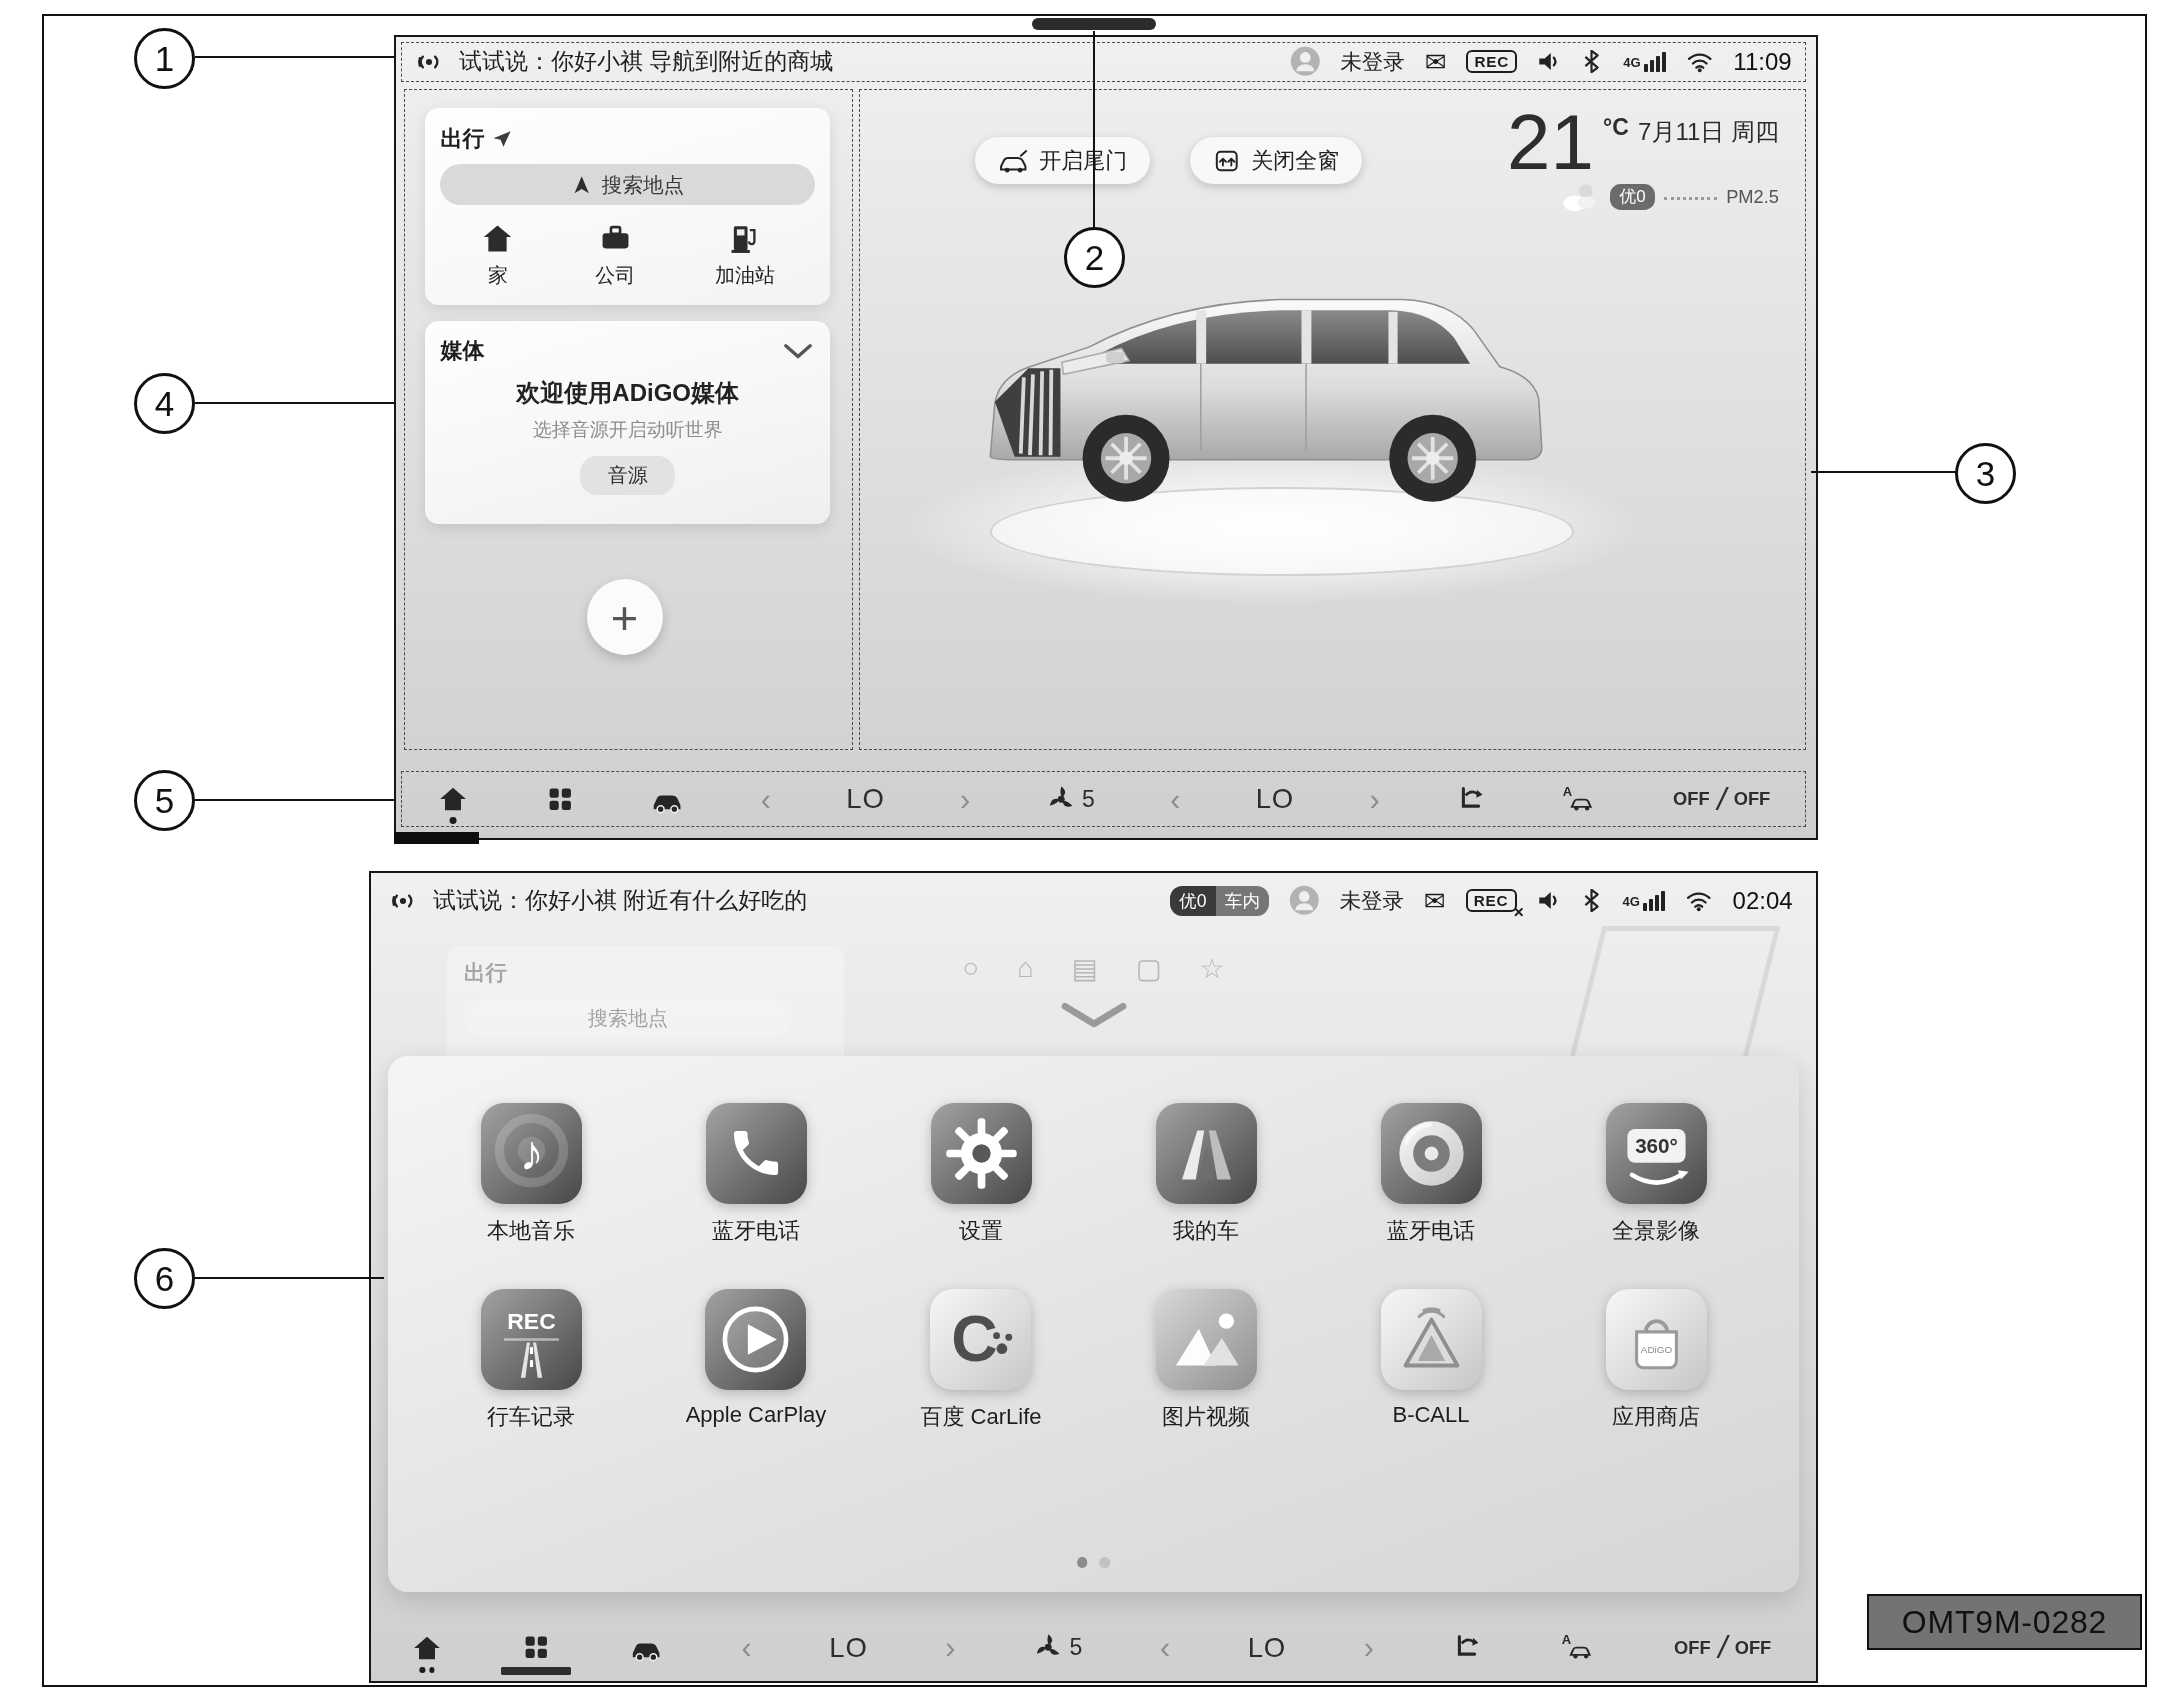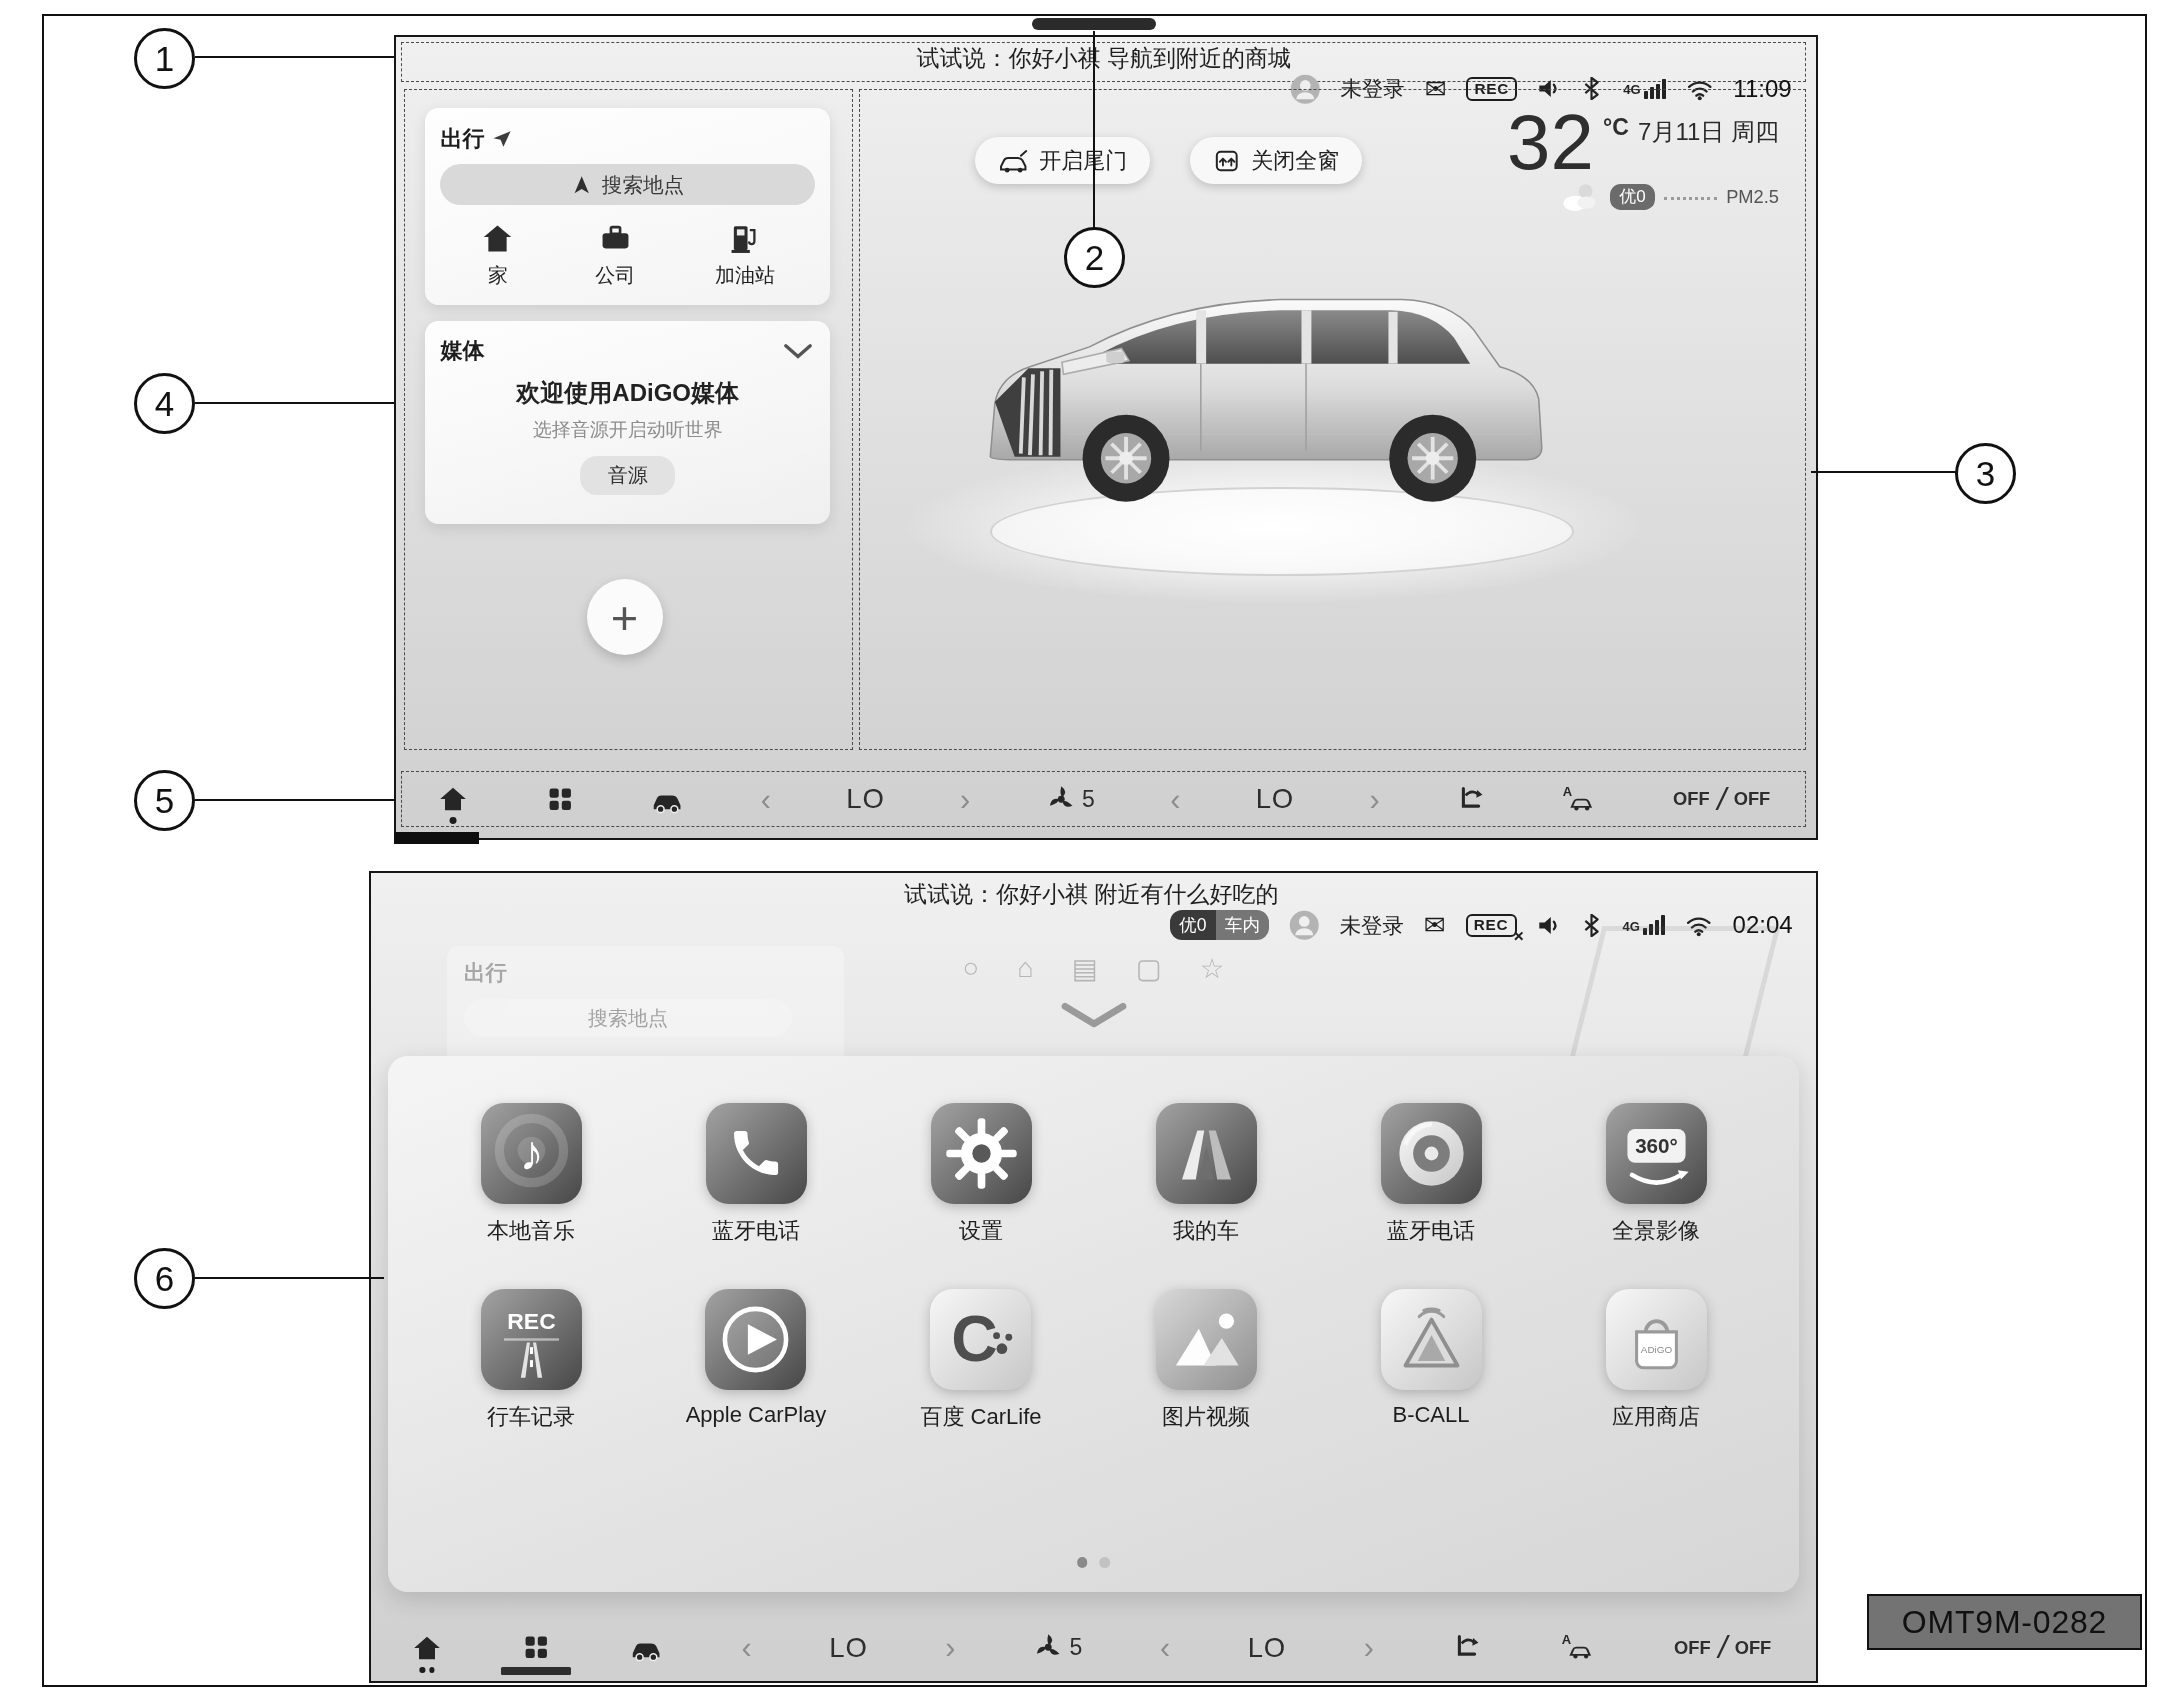--- a/index.html
+++ b/index.html
@@ -12,21 +12,21 @@
   .cline{position:absolute;background:#111;z-index:35;}
   .handle{position:absolute;left:1032px;top:18.3px;width:124px;height:12.2px;background:#2b2b2b;border-radius:6.1px;z-index:36;}
 
   
   .screen{position:absolute;border:2.3px solid #161616;overflow:visible;
           background:linear-gradient(180deg,#f0f0f0 0%,#dcdcdc 60%,#cfcfcf 100%);}
   .screen-clip{position:absolute;inset:0;overflow:hidden;}
   .dashed{position:absolute;border:1.5px dashed #4a4a4a;box-sizing:border-box;}
 
   
-  .sb{display:flex;align-items:center;padding:0 13.7px;box-sizing:border-box;flex-direction:column;}
+  .sb{display:flex;align-items:center;gap:17px;padding:0 13.7px;box-sizing:border-box;}
   .sb-hint{font-size:23px;color:#1f1f1f;white-space:nowrap;}
   .sb-right{margin-left:auto;display:flex;align-items:center;gap:20px;text-align:right;}
   .sb-login{font-size:21.4px;color:#222;white-space:nowrap;}
   .sb-time{font-size:24px;color:#111;}
   .mailglyph{font-size:26px;color:#1d1d1d;line-height:1;}
   .recbox{border:2.3px solid #1d1d1d;border-radius:6.1px;font-size:15.3px;font-weight:bold;padding:0.8px 6.1px;color:#1d1d1d;position:relative;letter-spacing:0.8px;}
   .rec-x{position:absolute;right:-10.7px;bottom:-9.2px;font-size:13.7px;color:#1d1d1d;}
   .net{display:flex;align-items:flex-end;gap:3.1px;}
   .net .g{font-size:13px;color:#222;margin-bottom:1.5px;font-weight:bold;}
   .bars{display:flex;align-items:flex-end;gap:2.3px;}
@@ -254,21 +254,21 @@
     <div class="qpill" style="left:330px;top:47px;">
       <svg width="27.5" height="26" viewBox="0 0 36 34">
         <rect x="5" y="5" width="26" height="24" rx="5" fill="none" stroke="#222" stroke-width="2.6"></rect>
         <path d="M13 23 v-9 m-4 4 l4-4 l4 4 M24 23 v-9 m-4 4 l4-4 l4 4" stroke="#222" stroke-width="2.4" fill="none" stroke-linecap="round"></path>
       </svg>
       <span>关闭全窗</span>
     </div>
 
     <div class="weather">
       <div class="w-row1">
-        <span class="w-temp">32</span>
+        <span class="w-temp">21</span>
         <span class="w-unit">°C</span>
         <span class="w-date">
           <span>7月11日</span>
           <span>周四</span>
         </span>
       </div>
       <div class="w-row2">
         <svg width="43" height="30.5" viewBox="0 0 56 40">
           <circle cx="36" cy="12" r="9" fill="#dadada"></circle>
           <ellipse cx="22" cy="28" rx="15" ry="10" fill="#fff"></ellipse>

